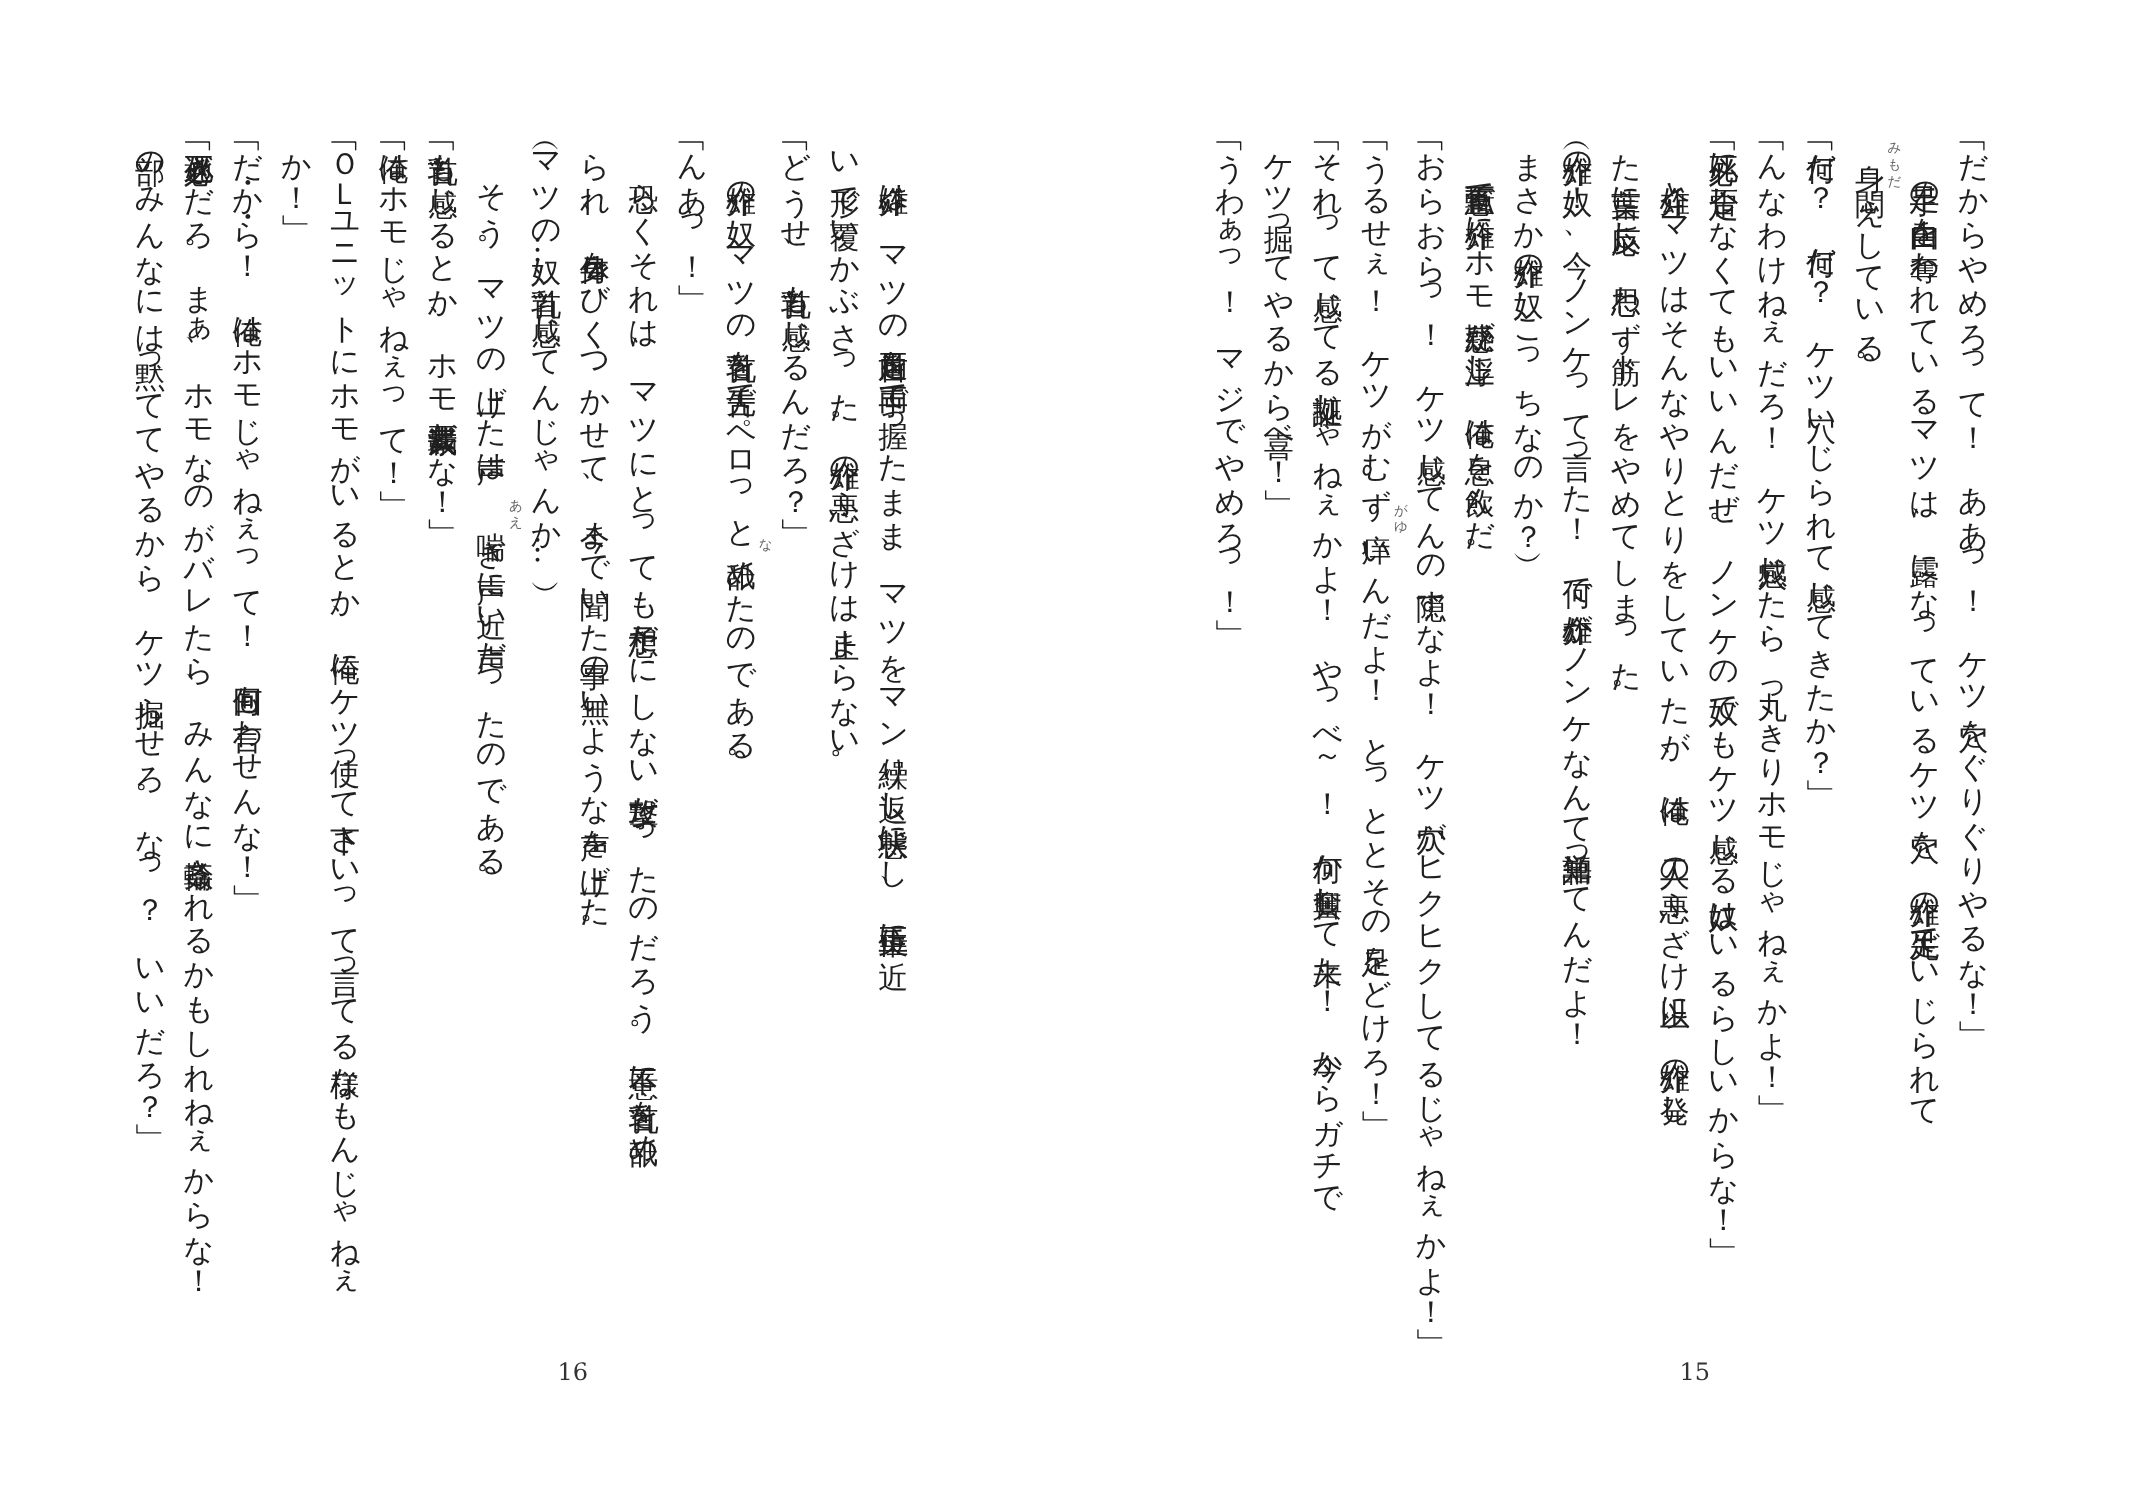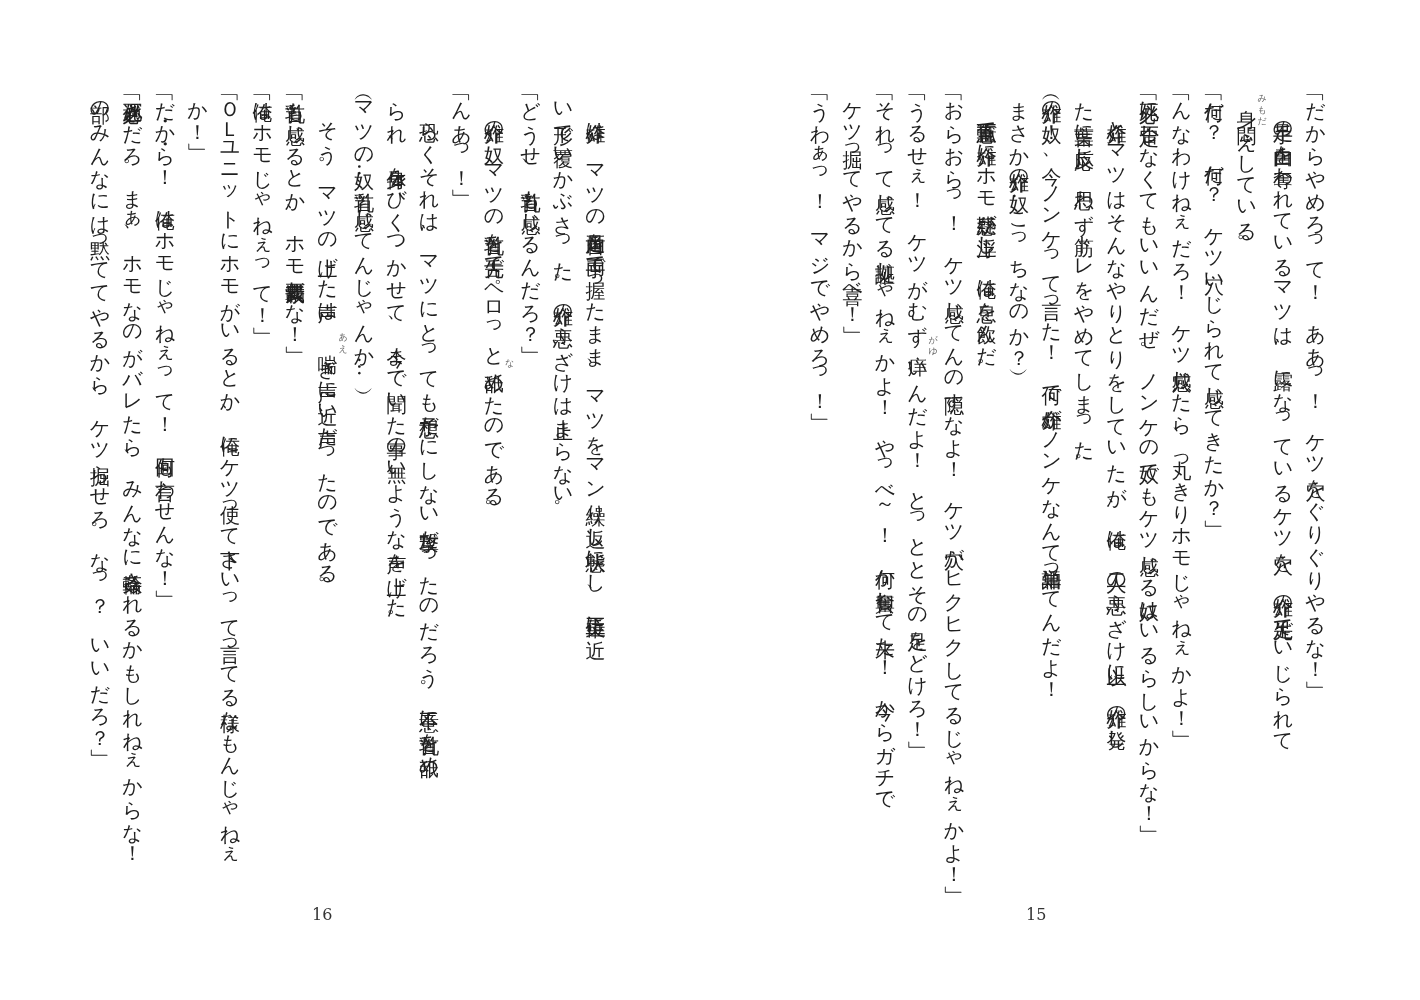--- a/index.html
+++ b/index.html
@@ -28,26 +28,26 @@
   rt {
     font-size: 9px;
     color: var(--furi, #666666);
     letter-spacing: 1px;
     font-family: "DejaVu Serif", "Liberation Serif", serif;
   }
   .pagenum {
     position: absolute;
     top: 905px;
     width: 80px;
-    text-align: left;
+    text-align: right;
     font-size: 16px;
     color: var(--pnum, #333333);
     font-family: "DejaVu Serif", "Liberation Serif", serif;
   }
-  .pn-right { left: 1026px; } 
+  .pn-right { left: 1060px; } 
   .pn-left  { left: 312px; }  
 </style>
 </head>
 <body>
 
 <section>
   <div class="vtext block-right">
       <div class="tcol">「だからやめろって！　ああっ！　ケツ穴をぐりぐりやるな！」</div>
       <div class="tcol indent">手足の自由を奪われているマツは、露になっているケツ穴を、雄介の足先でいじられて</div>
       <div class="tcol"><ruby>身<rt>み</rt></ruby><ruby>悶<rt>もだ</rt></ruby>えしている。</div>

